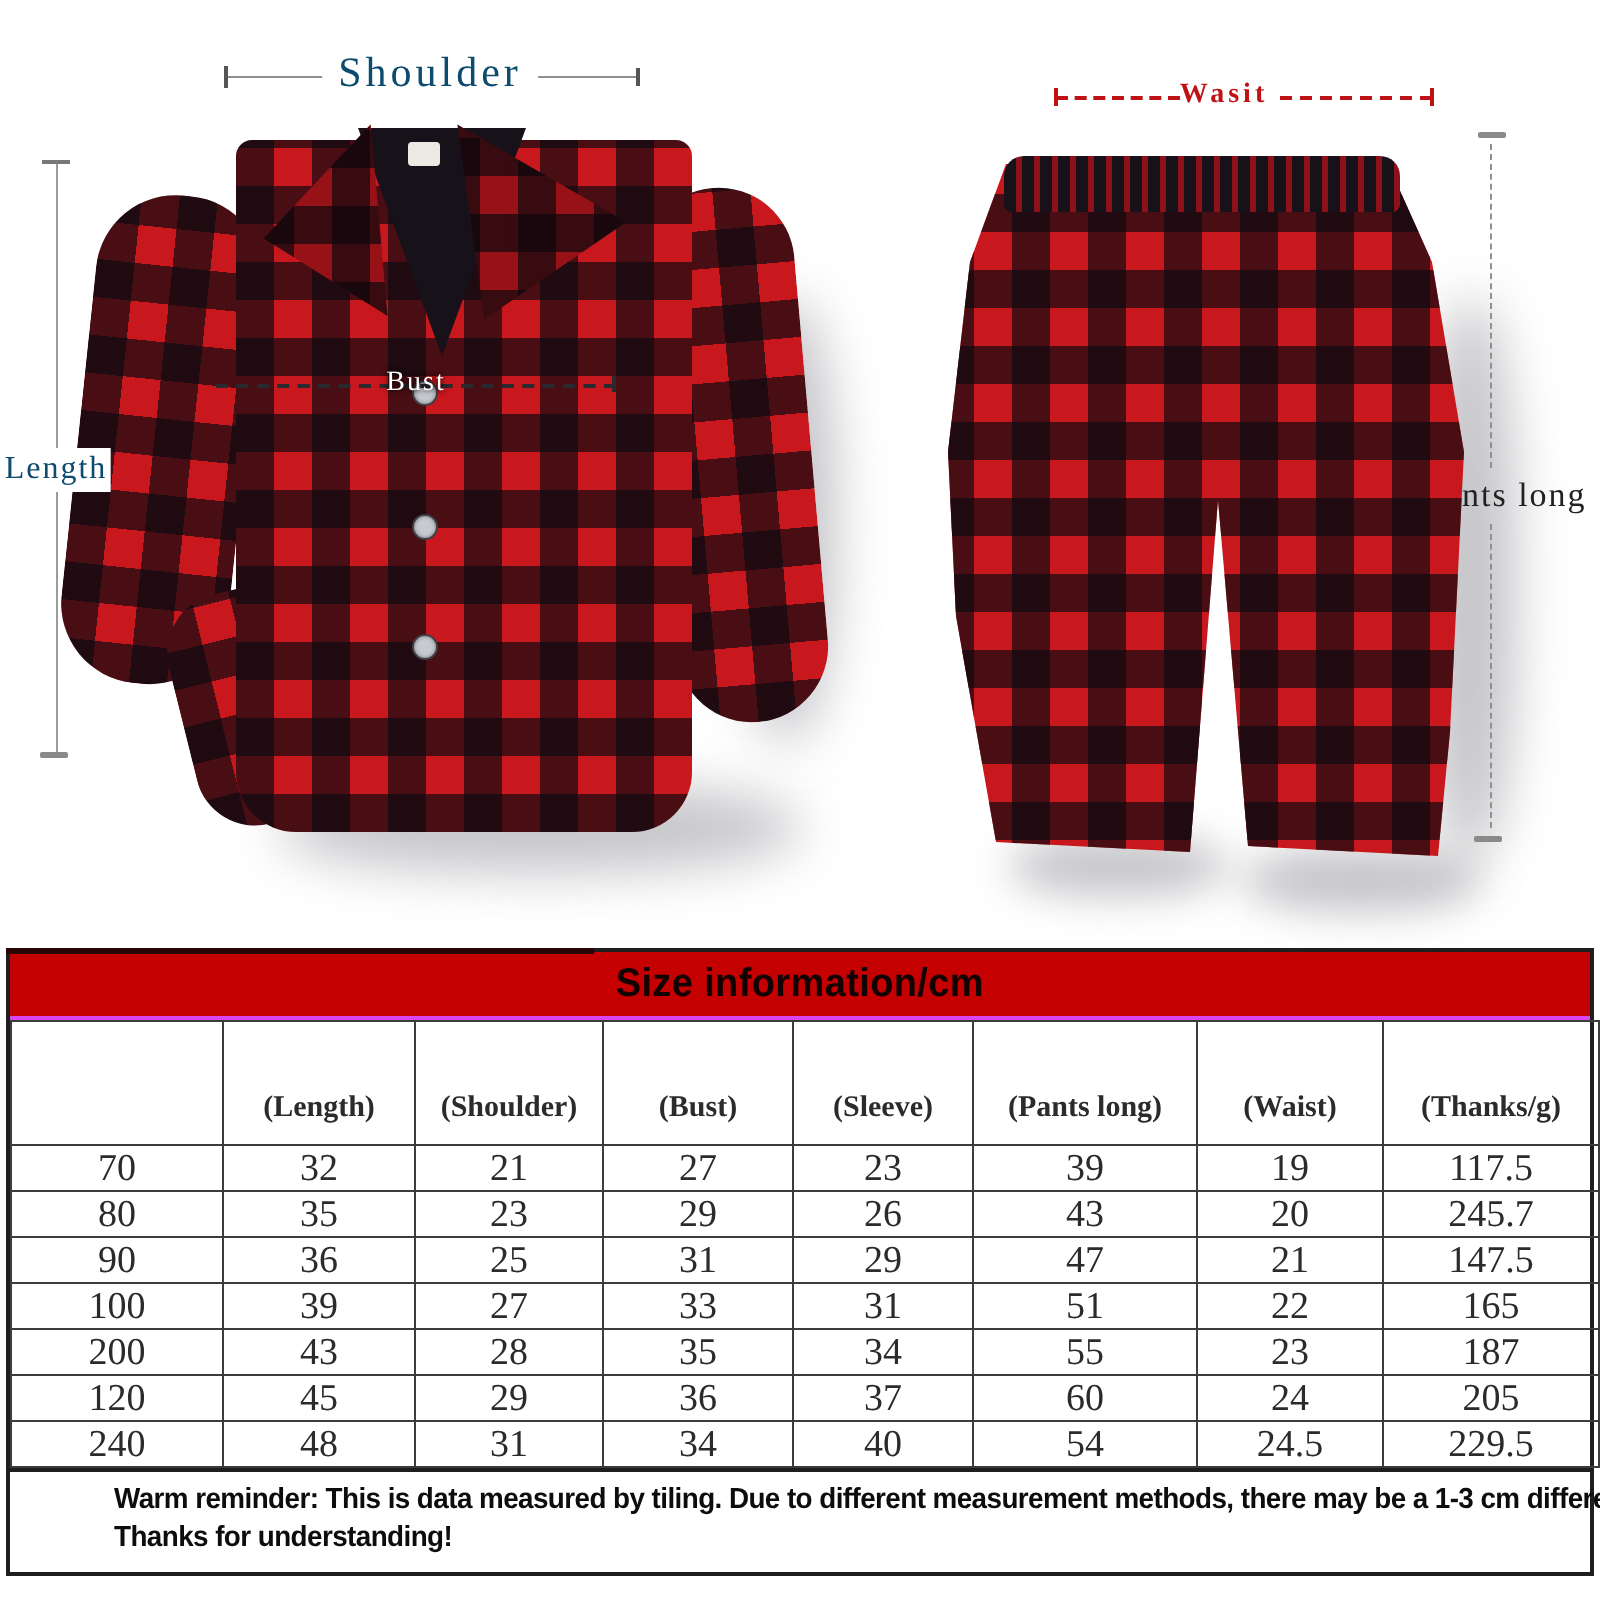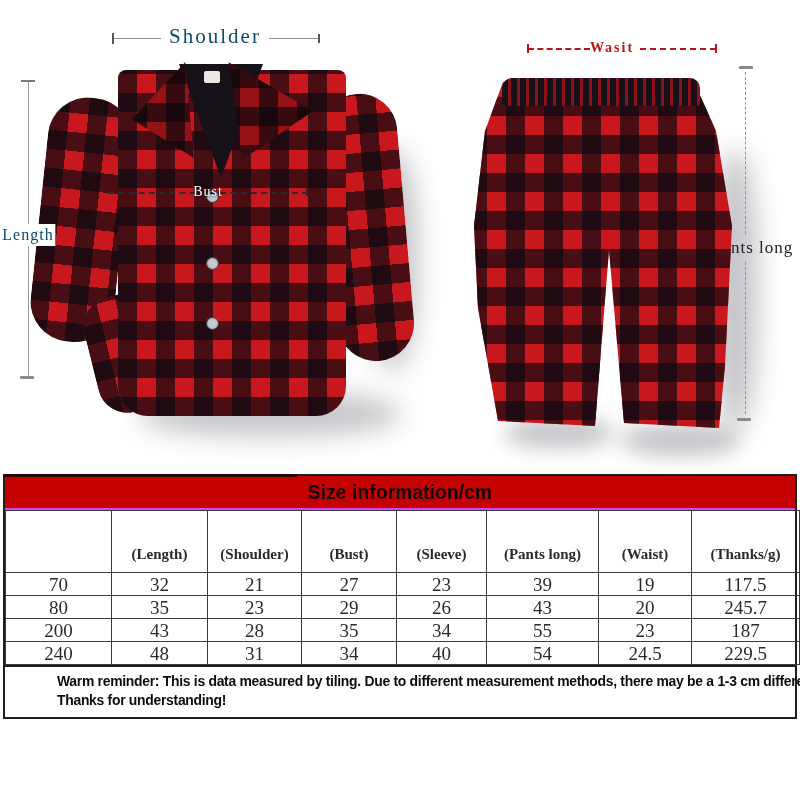--- a/index.html
+++ b/index.html
@@ -196,30 +196,60 @@
             <td>80</td>
             <td>35</td>
             <td>23</td>
             <td>29</td>
             <td>26</td>
             <td>43</td>
             <td>20</td>
             <td>245.7</td>
           </tr>
         <tr>
+            <td>90</td>
+            <td>36</td>
+            <td>25</td>
+            <td>31</td>
+            <td>29</td>
+            <td>47</td>
+            <td>21</td>
+            <td>147.5</td>
+          </tr>
+        <tr>
+            <td>100</td>
+            <td>39</td>
+            <td>27</td>
+            <td>33</td>
+            <td>31</td>
+            <td>51</td>
+            <td>22</td>
+            <td>165</td>
+          </tr>
+        <tr>
             <td>200</td>
             <td>43</td>
             <td>28</td>
             <td>35</td>
             <td>34</td>
             <td>55</td>
             <td>23</td>
             <td>187</td>
           </tr>
         <tr>
+            <td>120</td>
+            <td>45</td>
+            <td>29</td>
+            <td>36</td>
+            <td>37</td>
+            <td>60</td>
+            <td>24</td>
+            <td>205</td>
+          </tr>
+        <tr>
             <td>240</td>
             <td>48</td>
             <td>31</td>
             <td>34</td>
             <td>40</td>
             <td>54</td>
             <td>24.5</td>
             <td>229.5</td>
           </tr>
       </tbody>

